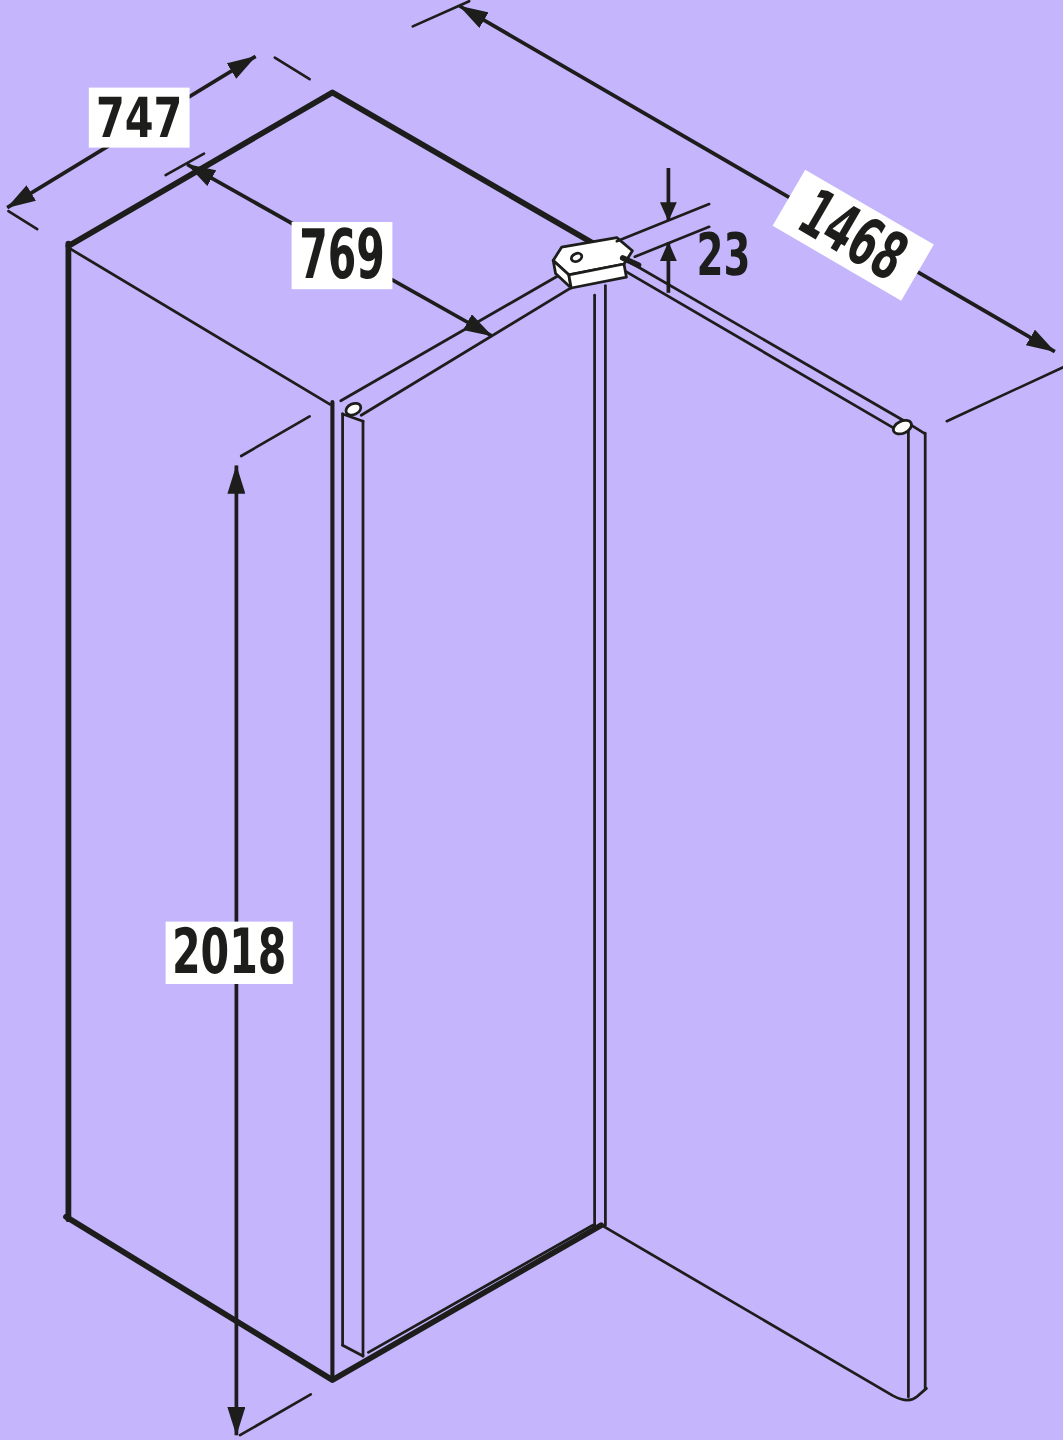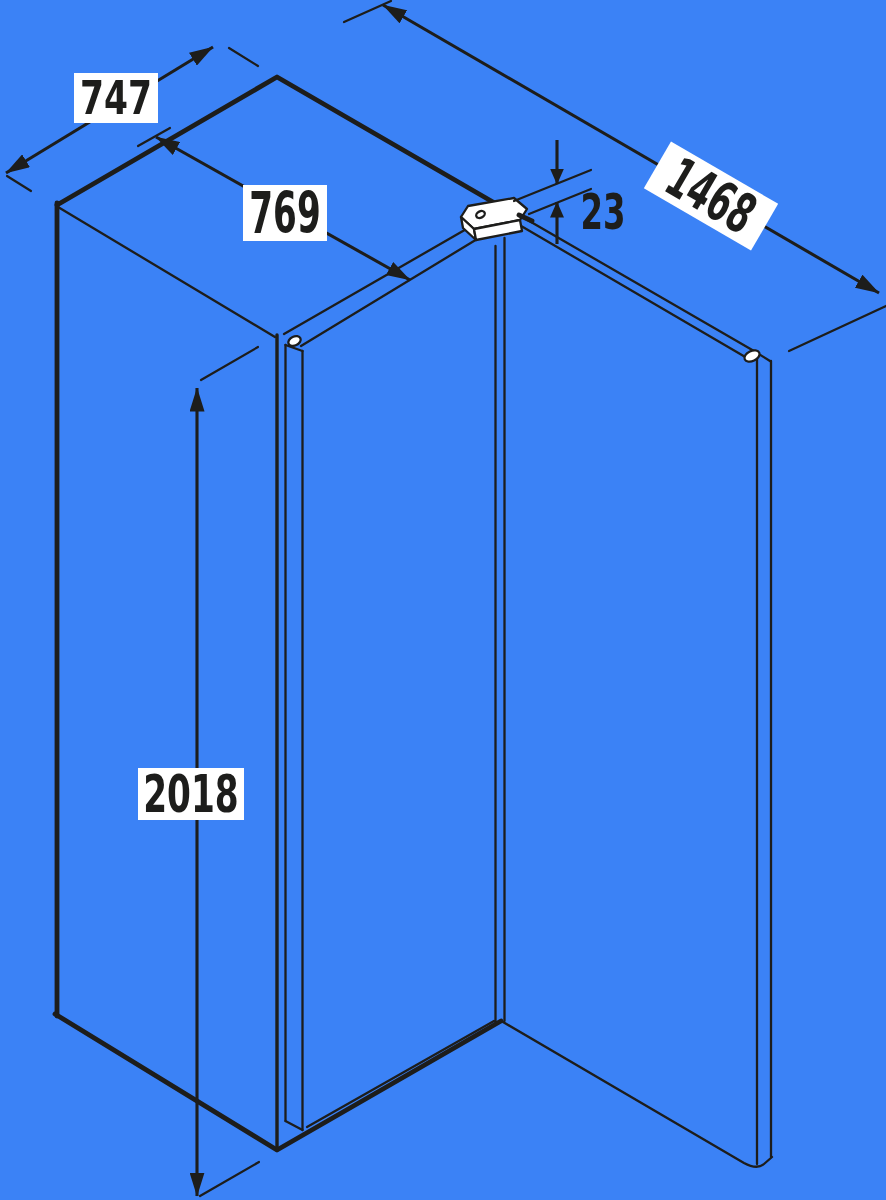--- a/index.html
+++ b/index.html
@@ -1,16 +1,16 @@
 <!DOCTYPE html>
 <html><head>
 <meta charset="utf-8">
 <style>
   html,body{margin:0;padding:0;background:#ffffff;}
-  .stage{position:relative;width:886px;height:1200px;background:#3b82f6;overflow:hidden;
+  .stage{position:relative;width:886px;height:1200px;background:#c4b5fd;overflow:hidden;
          font-family:"DejaVu Sans","Liberation Sans",sans-serif;}
   svg{display:block}
   .thick{fill:none;stroke:#1d1d1b;stroke-width:4.8;stroke-linecap:round;stroke-linejoin:round;}
   .med{fill:none;stroke:#1d1d1b;stroke-width:3.4;stroke-linecap:round;}
   .thin{fill:none;stroke:#1d1d1b;stroke-width:2.3;stroke-linecap:round;stroke-linejoin:round;}
   .dim{fill:none;stroke:#1d1d1b;stroke-width:3.1;stroke-linecap:butt;}
   .tick{fill:none;stroke:#1d1d1b;stroke-width:2.2;stroke-linecap:round;}
   .whitefill{fill:#ffffff;stroke:#1d1d1b;stroke-width:2.3;stroke-linejoin:round;}
   .dimtext{fill:#1d1d1b;font-weight:bold;text-anchor:middle;dominant-baseline:central;}
   .labelbg{fill:#ffffff;stroke:none;}

